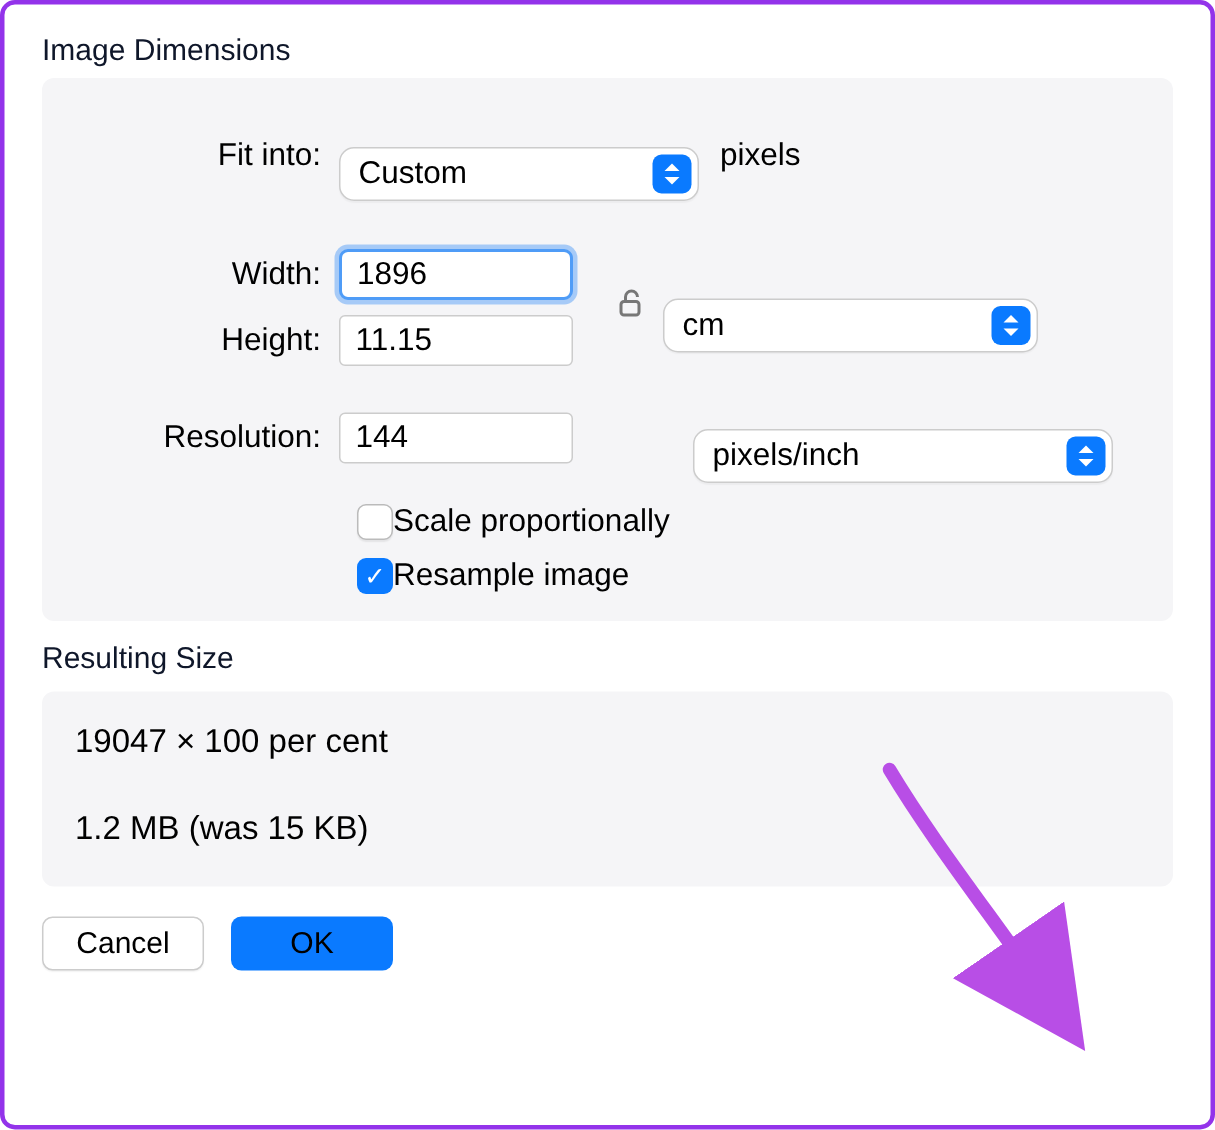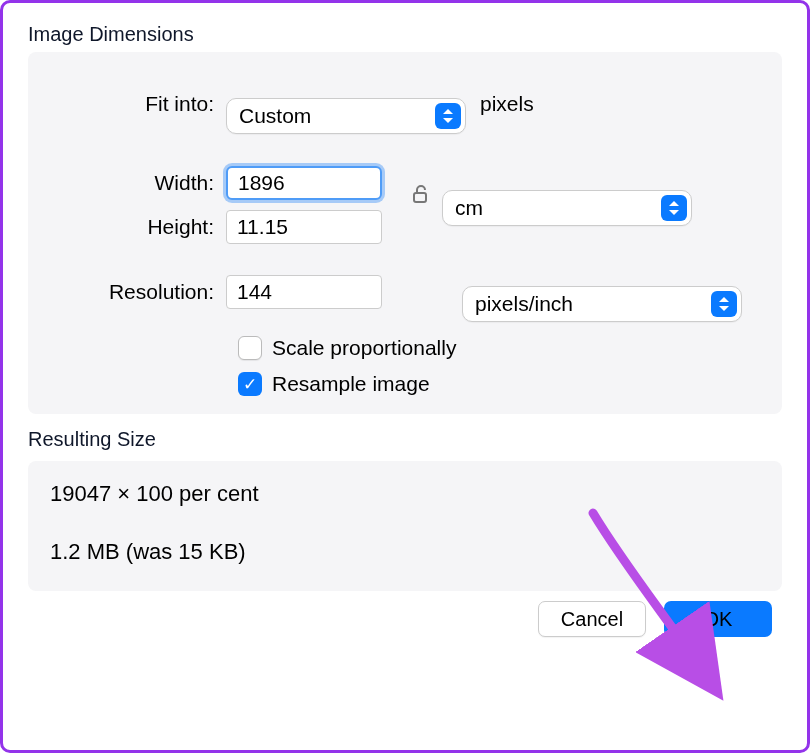--- a/index.html
+++ b/index.html
@@ -94,21 +94,21 @@
       align-items: center;
       gap: 10px;
       margin-left: 26px;
     }
     .lock-svg { width: 24px; height: 24px; }
     .checkbox-row {
       display: flex;
       align-items: center;
       margin-bottom: 12px;
       margin-left: 192px;
-      gap: 10px;
+      gap: 0;
     }
     .checkbox {
       width: 24px; height: 24px;
       border-radius: 6px;
       display: flex;
       align-items: center;
       justify-content: center;
     }
     .checkbox.unchecked {
       background: #fff;
@@ -134,23 +134,22 @@
       margin-bottom: 32px;
     }
     .result-line:last-child { margin-bottom: 0; }
     .result-header {
       margin-top: 14px;
       margin-bottom: 6px;
       font-size: 20px;
     }
     .button-row {
       display: flex;
-      justify-content: flex-end;
       gap: 18px;
-      margin-top: 10px;
+      margin-top: 20px;
       padding-right: 10px;
     }
     .btn {
       height: 36px;
       min-width: 108px;
       border-radius: 7px;
       font-size: 20px;
       display: flex;
       align-items: center;
       justify-content: center;
@@ -186,21 +185,21 @@
       <span class="dropdown-chevrons">
         <span class="chev up"></span>
           <span class="chev down"></span>
       </span>
     </div>
     <div class="suffix">pixels</div>
   </div>
 
   <div class="spacer-row"></div>
 
-  <div class="wh-block" style="display:flex; align-items:flex-start;">
+  <div class="wh-block" style="display:flex; align-items:center;">
     <div style="flex:0 0 auto;">
       <div class="row" style="margin-bottom:10px;">
         <div class="label-col">Width:</div>
         <input class="text-input focused" type="text" value="1896" style="">
       </div>
       <div class="row" style="margin-bottom:0;">
         <div class="label-col">Height:</div>
         <input class="text-input" type="text" value="11.15" style="">
       </div>
     </div>

